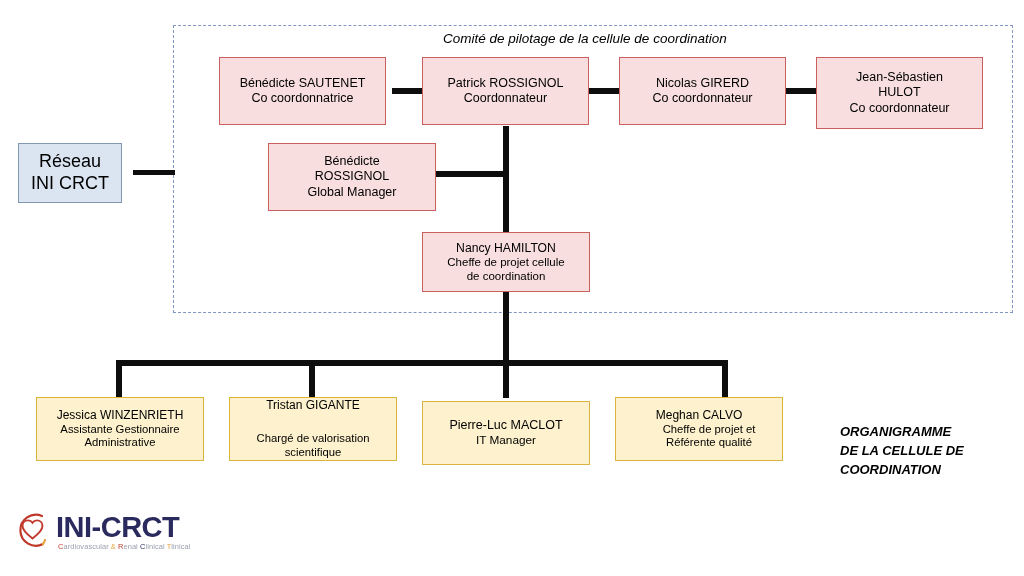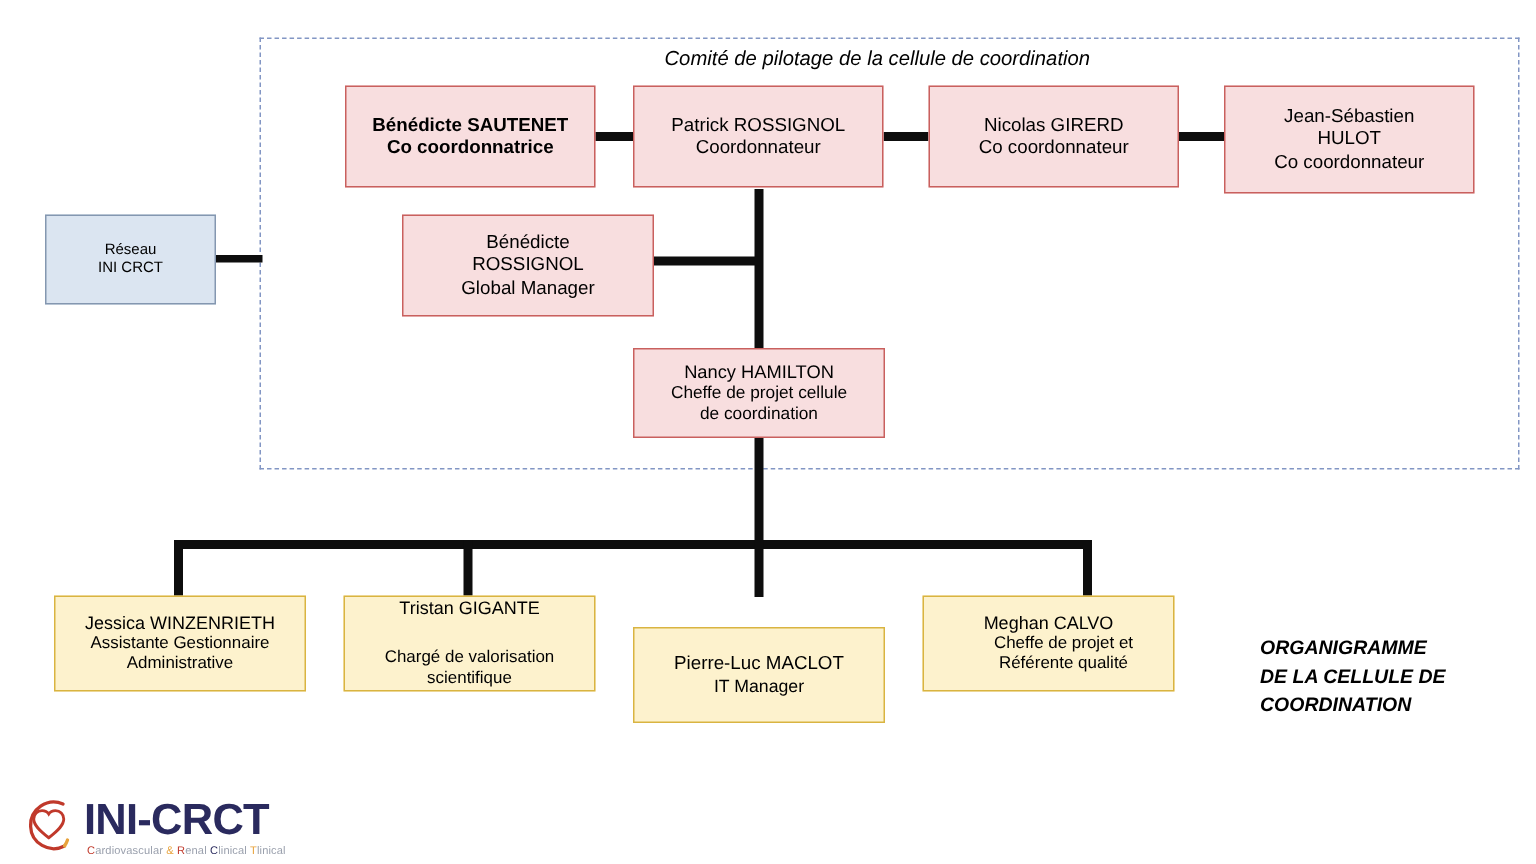--- a/index.html
+++ b/index.html
@@ -117,26 +117,26 @@
 
   <div class="conn" style="left:503px; top:292px; width:6px; height:74px;"></div>
 
   <div class="conn" style="left:116px; top:360px; width:612px; height:6px;"></div>
 
   <div class="conn" style="left:116px; top:360px; width:6px; height:38px;"></div>
   <div class="conn" style="left:309px; top:360px; width:6px; height:38px;"></div>
   <div class="conn" style="left:503px; top:360px; width:6px; height:38px;"></div>
   <div class="conn" style="left:722px; top:360px; width:6px; height:38px;"></div>
 
-  <div class="node blue" style="left:18px; top:143px; width:114px; height:60px; font-size:10px;margin-left:12px;">
+  <div class="node blue" style="left:18px; top:143px; width:104px; height:60px; font-size:18px;">
     <div class="nm">Réseau</div>
     <div class="nm">INI CRCT</div>
   </div>
 
-  <div class="node pink" style="left:230px; top:57px; width:167px; height:68px; font-size:12.5px;font-weight:bold;">
+  <div class="node pink" style="left:219px; top:57px; width:167px; height:68px; font-size:12.5px;">
     <div class="nm">Bénédicte SAUTENET</div>
     <div class="rl">Co coordonnatrice</div>
   </div>
 
   <div class="node pink" style="left:422px; top:57px; width:167px; height:68px; font-size:12.5px;">
     <div class="nm">Patrick ROSSIGNOL</div>
     <div class="rl">Coordonnateur</div>
   </div>
 
   <div class="node pink" style="left:619px; top:57px; width:167px; height:68px; font-size:12.5px;">
@@ -167,36 +167,36 @@
     <div class="rl" style="font-size:11.5px;">Cheffe de projet cellule
 de coordination</div>
   </div>
 
   <div class="node yellow" style="left:229px; top:397px; width:168px; height:64px; font-size:12px;gap:19px;">
     <div class="nm">Tristan GIGANTE</div>
     <div class="rl" style="font-size:11.3px;">Chargé de valorisation
 scientifique</div>
   </div>
 
-  <div class="node yellow" style="left:422px; top:418px; width:168px; height:64px; font-size:12.5px;">
+  <div class="node yellow" style="left:422px; top:401px; width:168px; height:64px; font-size:12.5px;">
     <div class="nm">Pierre-Luc MACLOT</div>
     <div class="rl" style="font-size:11.8px;">IT Manager</div>
   </div>
 
   <div class="node yellow" style="left:615px; top:397px; width:168px; height:64px; font-size:12px;">
     <div class="nm">Meghan CALVO</div>
     <div class="rl" style="font-size:11.3px;margin-left:20px;">Cheffe de projet et
 Référente qualité</div>
   </div>
 
   <div class="caption" style="left:840px; top:398px; font-size:13px;margin-top:25px;">ORGANIGRAMME
 DE LA CELLULE DE
 COORDINATION</div>
 
-  <div id="logo" style="left:12px; top:505px; width:190px; height:52px;margin-top:20px;">
+  <div id="logo" style="left:12px; top:505px; width:190px; height:52px;">
     <svg width="40" height="42" viewBox="0 0 40 42" style="position:absolute; left:0; top:4px;">
       <path d="M30 7 A15.5 15.5 0 1 0 31 35" fill="none" stroke="#c0392b" stroke-width="2.2" stroke-linecap="round"></path>
       <path d="M31 35 A15.5 15.5 0 0 0 33 31" fill="none" stroke="#e8a33d" stroke-width="2.2" stroke-linecap="round"></path>
       <path d="M20.5 29.5 C14 24.5 10.5 21 10.5 17 C10.5 13.7 13 11.4 16 11.4
                C17.9 11.4 19.6 12.3 20.5 13.7 C21.4 12.3 23.1 11.4 25 11.4
                C28 11.4 30.5 13.7 30.5 17 C30.5 21 27 24.5 20.5 29.5 Z" fill="none" stroke="#c0392b" stroke-width="1.9"></path>
     </svg>
     <div class="logo-word" style="position:absolute; left:44px; top:6px; font-size:29px;">INI-CRCT</div>
     <div class="logo-tag" style="position:absolute; left:46px; top:37px; font-size:7.4px;"><span class="a2">C</span><span>ardiovascular </span><span class="a1">&amp;</span><span> </span><span class="a2">R</span><span>enal </span><span class="a3">C</span><span>linical </span><span class="a4">T</span><span>linical</span></div>
   </div>

